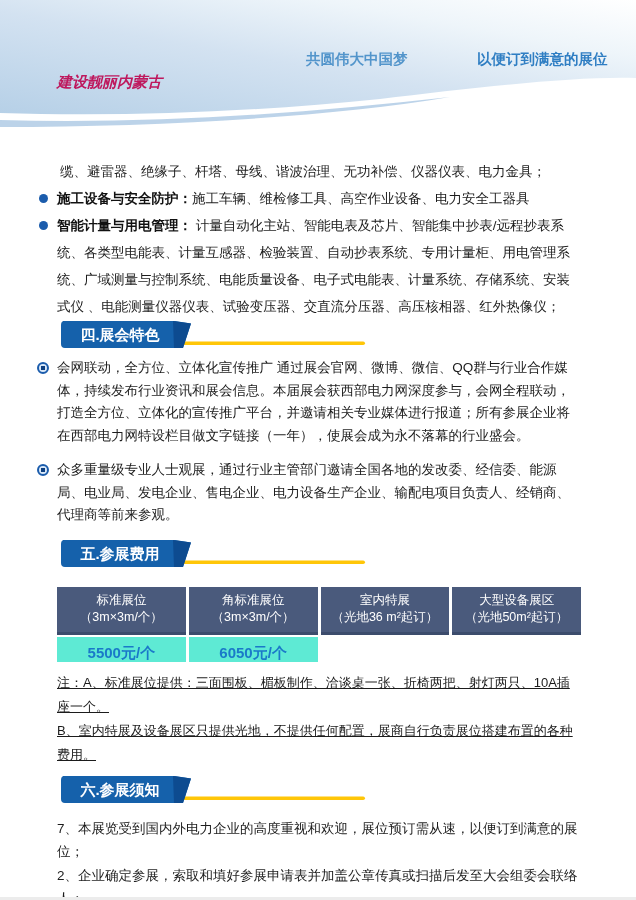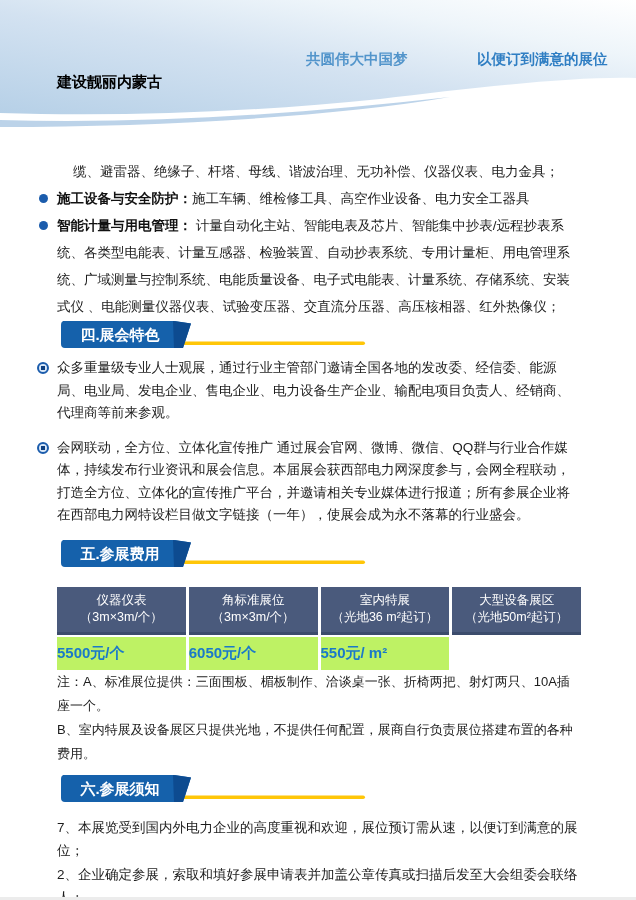--- a/index.html
+++ b/index.html
@@ -5,25 +5,25 @@
   html,body{margin:0;padding:0;background:#fff;}
   .page{position:relative;width:636px;height:900px;background:#ffffff;overflow:hidden;
         font-family:"Liberation Sans","DejaVu Sans",sans-serif;color:#1c1c1c;}
 
   
   .header{position:absolute;top:0;left:0;width:521px;height:132px;}
   .header svg{display:block;}
   .slogan{position:absolute;font-weight:bold;white-space:nowrap;}
   .slogan-center{left:306px;top:50px;font-size:14.5px;color:#5395cb;}
   .slogan-right{left:477px;top:50px;font-size:14.5px;color:#2f7ec3;}
-  .slogan-left{left:57px;top:73px;font-size:15px;color:#000000;}
+  .slogan-left{left:57px;top:73px;font-size:15px;color:#be185d;font-style:italic;}
 
   
   .content{position:absolute;left:57px;top:158px;width:524px;font-size:13.5px;line-height:27px;}
-  .intro-line{margin:0 0 0 16px;}
+  .intro-line{margin:0 0 0 3px;}
   p{margin:0;}
   .li{position:relative;}
   .li b{color:#111;}
   .dot::before{content:"";position:absolute;left:-18px;top:9px;width:9px;height:9px;
                border-radius:50%;background:#1b5cac;}
   .ring::before{content:"";position:absolute;left:-20px;top:5px;width:8px;height:8px;
                 border:2px solid #1b5cac;border-radius:50%;
                 background:radial-gradient(circle,#0d3f80 0 2.4px,#d9e8f8 2.5px);}
 
   
@@ -34,24 +34,24 @@
   .sec4-banner{}
   .b-para{line-height:22.5px;margin-top:7px;margin-bottom:12px;}
 
   .sec5-banner{}
 
   
   .price-table{display:grid;grid-template-columns:repeat(4,1fr);column-gap:3px;row-gap:2px;
                margin-top:18px;width:524px;}
   .pt-head{background:#4a5a7c;border-bottom:3px solid #3c4c6c;color:#ffffff;text-align:center;
            font-size:12.5px;line-height:17px;padding:5px 1px 6px;}
-  .pt-val{background:#bef264;color:#1a79c9;font-weight:bold;font-size:15px;
-          padding:7px 0 8px;line-height:18px;}
+  .pt-val{background:#5eead4;color:#1a79c9;font-weight:bold;font-size:15px;text-align:center;
+          padding:7px 0 0;line-height:18px;}
 
-  .notes{line-height:24px;font-size:13px;}
+  .notes{margin-top:9px;line-height:24px;font-size:13px;text-decoration:underline;}
 
   .sec6-banner{margin-top:8px;}
   .know-list{margin-top:12px;line-height:23.5px;}
 
   .bottom-strip{position:absolute;left:0;bottom:0;width:636px;height:3px;background:#ececec;}
 </style>
 </head>
 <body>
 
 <div class="page">
@@ -84,52 +84,51 @@
 
     <div class="banner sec4-banner">
       <svg width="330" height="30" viewBox="0 0 330 30">
         <rect x="86" y="21.5" width="222" height="3.6" rx="1.8" fill="#ffc608"></rect>
         <path d="M5,1 h113 l16,2.5 l-8,24.5 H8 a4,4 0 0 1 -4,-4 V5 a4,4 0 0 1 2,-4 Z" fill="#1561ab"></path>
         <path d="M116,1 l18,2.5 l-8,24.5 h-9 Z" fill="#0d4b90"></path>
         <text x="63" y="20" text-anchor="middle" fill="#ffffff" font-size="15" font-weight="bold">四.展会特色</text>
       </svg>
     </div>
 
+    <p class="li ring b-para">会网联动，全方位、立体化宣传推广 通过展会官网、微博、微信、QQ群与行业合作媒体，持续发布行业资讯和展会信息。本届展会获西部电力网深度参与，会网全程联动，打造全方位、立体化的宣传推广平台，并邀请相关专业媒体进行报道；所有参展企业将在西部电力网特设栏目做文字链接（一年），使展会成为永不落幕的行业盛会。</p>
     <p class="li ring b-para">众多重量级专业人士观展，通过行业主管部门邀请全国各地的发改委、经信委、能源局、电业局、发电企业、售电企业、电力设备生产企业、输配电项目负责人、经销商、代理商等前来参观。</p>
-    <p class="li ring b-para">会网联动，全方位、立体化宣传推广 通过展会官网、微博、微信、QQ群与行业合作媒体，持续发布行业资讯和展会信息。本届展会获西部电力网深度参与，会网全程联动，打造全方位、立体化的宣传推广平台，并邀请相关专业媒体进行报道；所有参展企业将在西部电力网特设栏目做文字链接（一年），使展会成为永不落幕的行业盛会。</p>
 
     <div class="banner sec5-banner">
       <svg width="330" height="30" viewBox="0 0 330 30">
         <rect x="86" y="21.5" width="222" height="3.6" rx="1.8" fill="#ffc608"></rect>
         <path d="M5,1 h113 l16,2.5 l-8,24.5 H8 a4,4 0 0 1 -4,-4 V5 a4,4 0 0 1 2,-4 Z" fill="#1561ab"></path>
         <path d="M116,1 l18,2.5 l-8,24.5 h-9 Z" fill="#0d4b90"></path>
         <text x="63" y="20" text-anchor="middle" fill="#ffffff" font-size="15" font-weight="bold">五.参展费用</text>
       </svg>
     </div>
 
     <div class="price-table">
       <div class="pt-head">
-        <div>仪器仪表</div>
+        <div>标准展位</div>
         <div>（3m×3m/个）</div>
       </div>
       <div class="pt-head">
         <div>角标准展位</div>
         <div>（3m×3m/个）</div>
       </div>
       <div class="pt-head">
         <div>室内特展</div>
         <div>（光地36 m²起订）</div>
       </div>
       <div class="pt-head">
         <div>大型设备展区</div>
         <div>（光地50m²起订）</div>
       </div>
       <div class="pt-val">5500元/个</div>
       <div class="pt-val">6050元/个</div>
-      <div class="pt-val">550元/ m²</div>
     </div>
 
     <div class="notes">
       <p>注：A、标准展位提供：三面围板、楣板制作、洽谈桌一张、折椅两把、射灯两只、10A插座一个。</p>
       <p>B、室内特展及设备展区只提供光地，不提供任何配置，展商自行负责展位搭建布置的各种费用。</p>
     </div>
 
     <div class="banner sec6-banner">
       <svg width="330" height="30" viewBox="0 0 330 30">
         <rect x="86" y="21.5" width="222" height="3.6" rx="1.8" fill="#ffc608"></rect>

